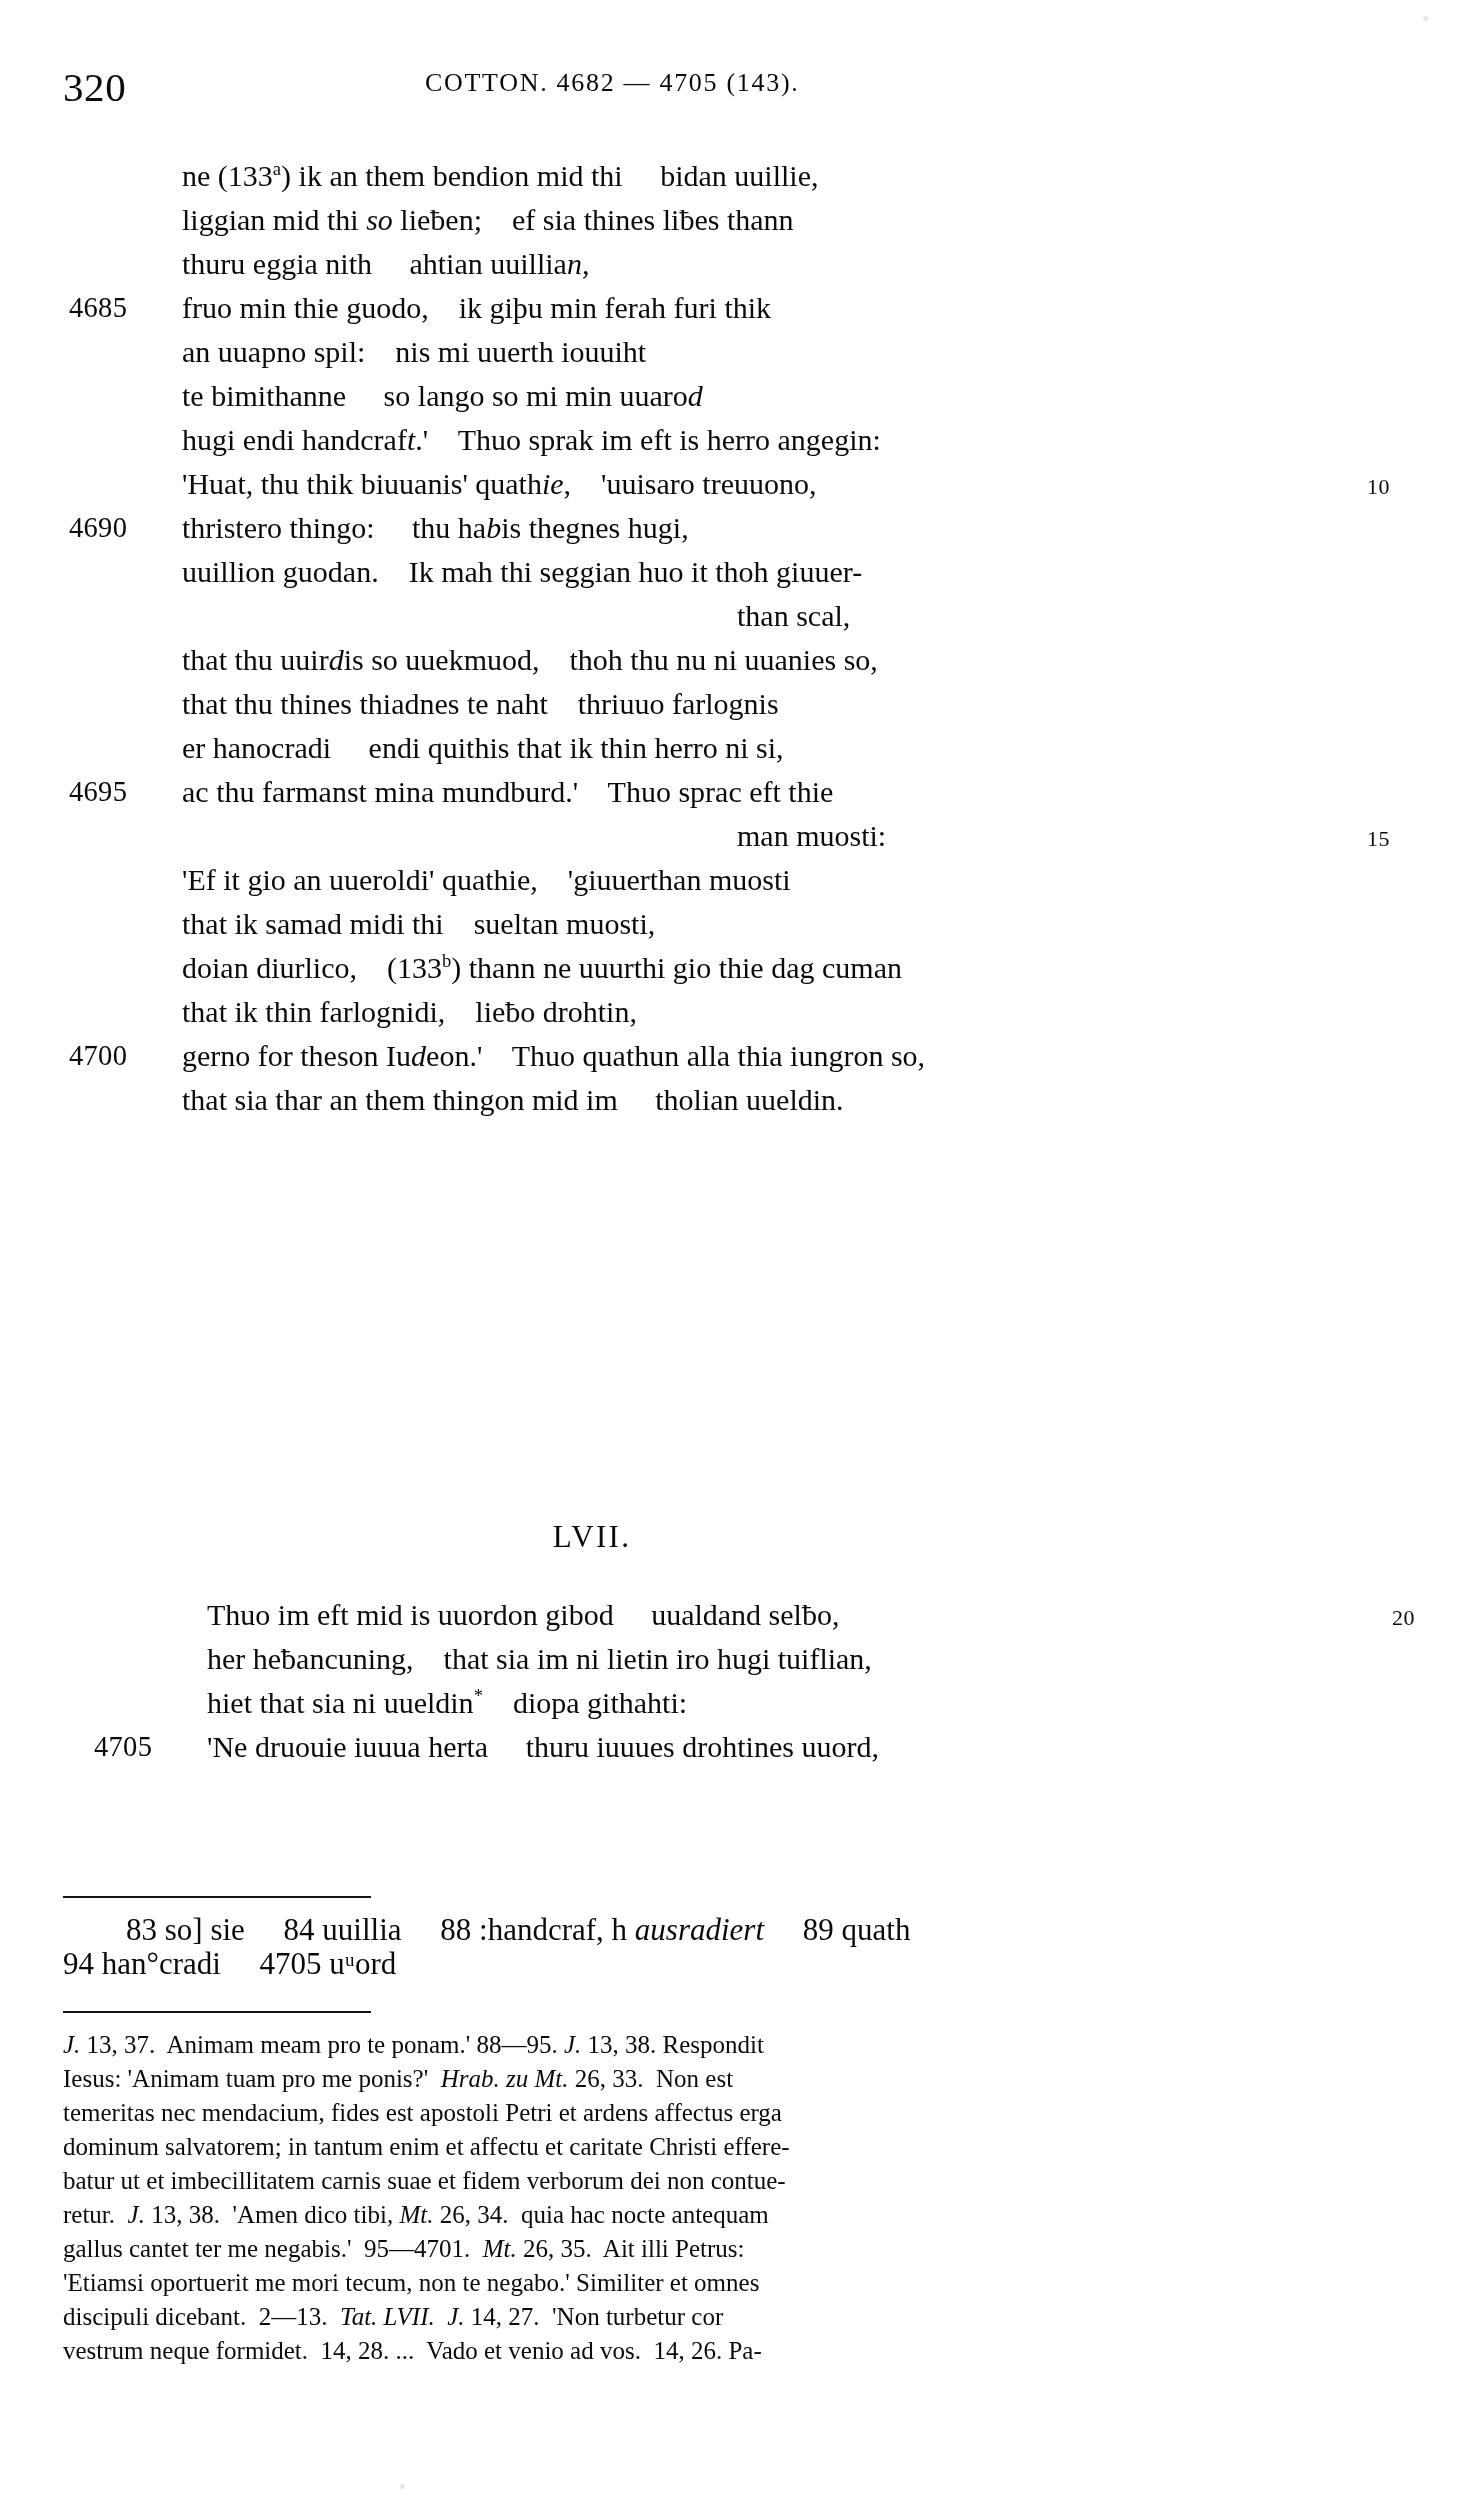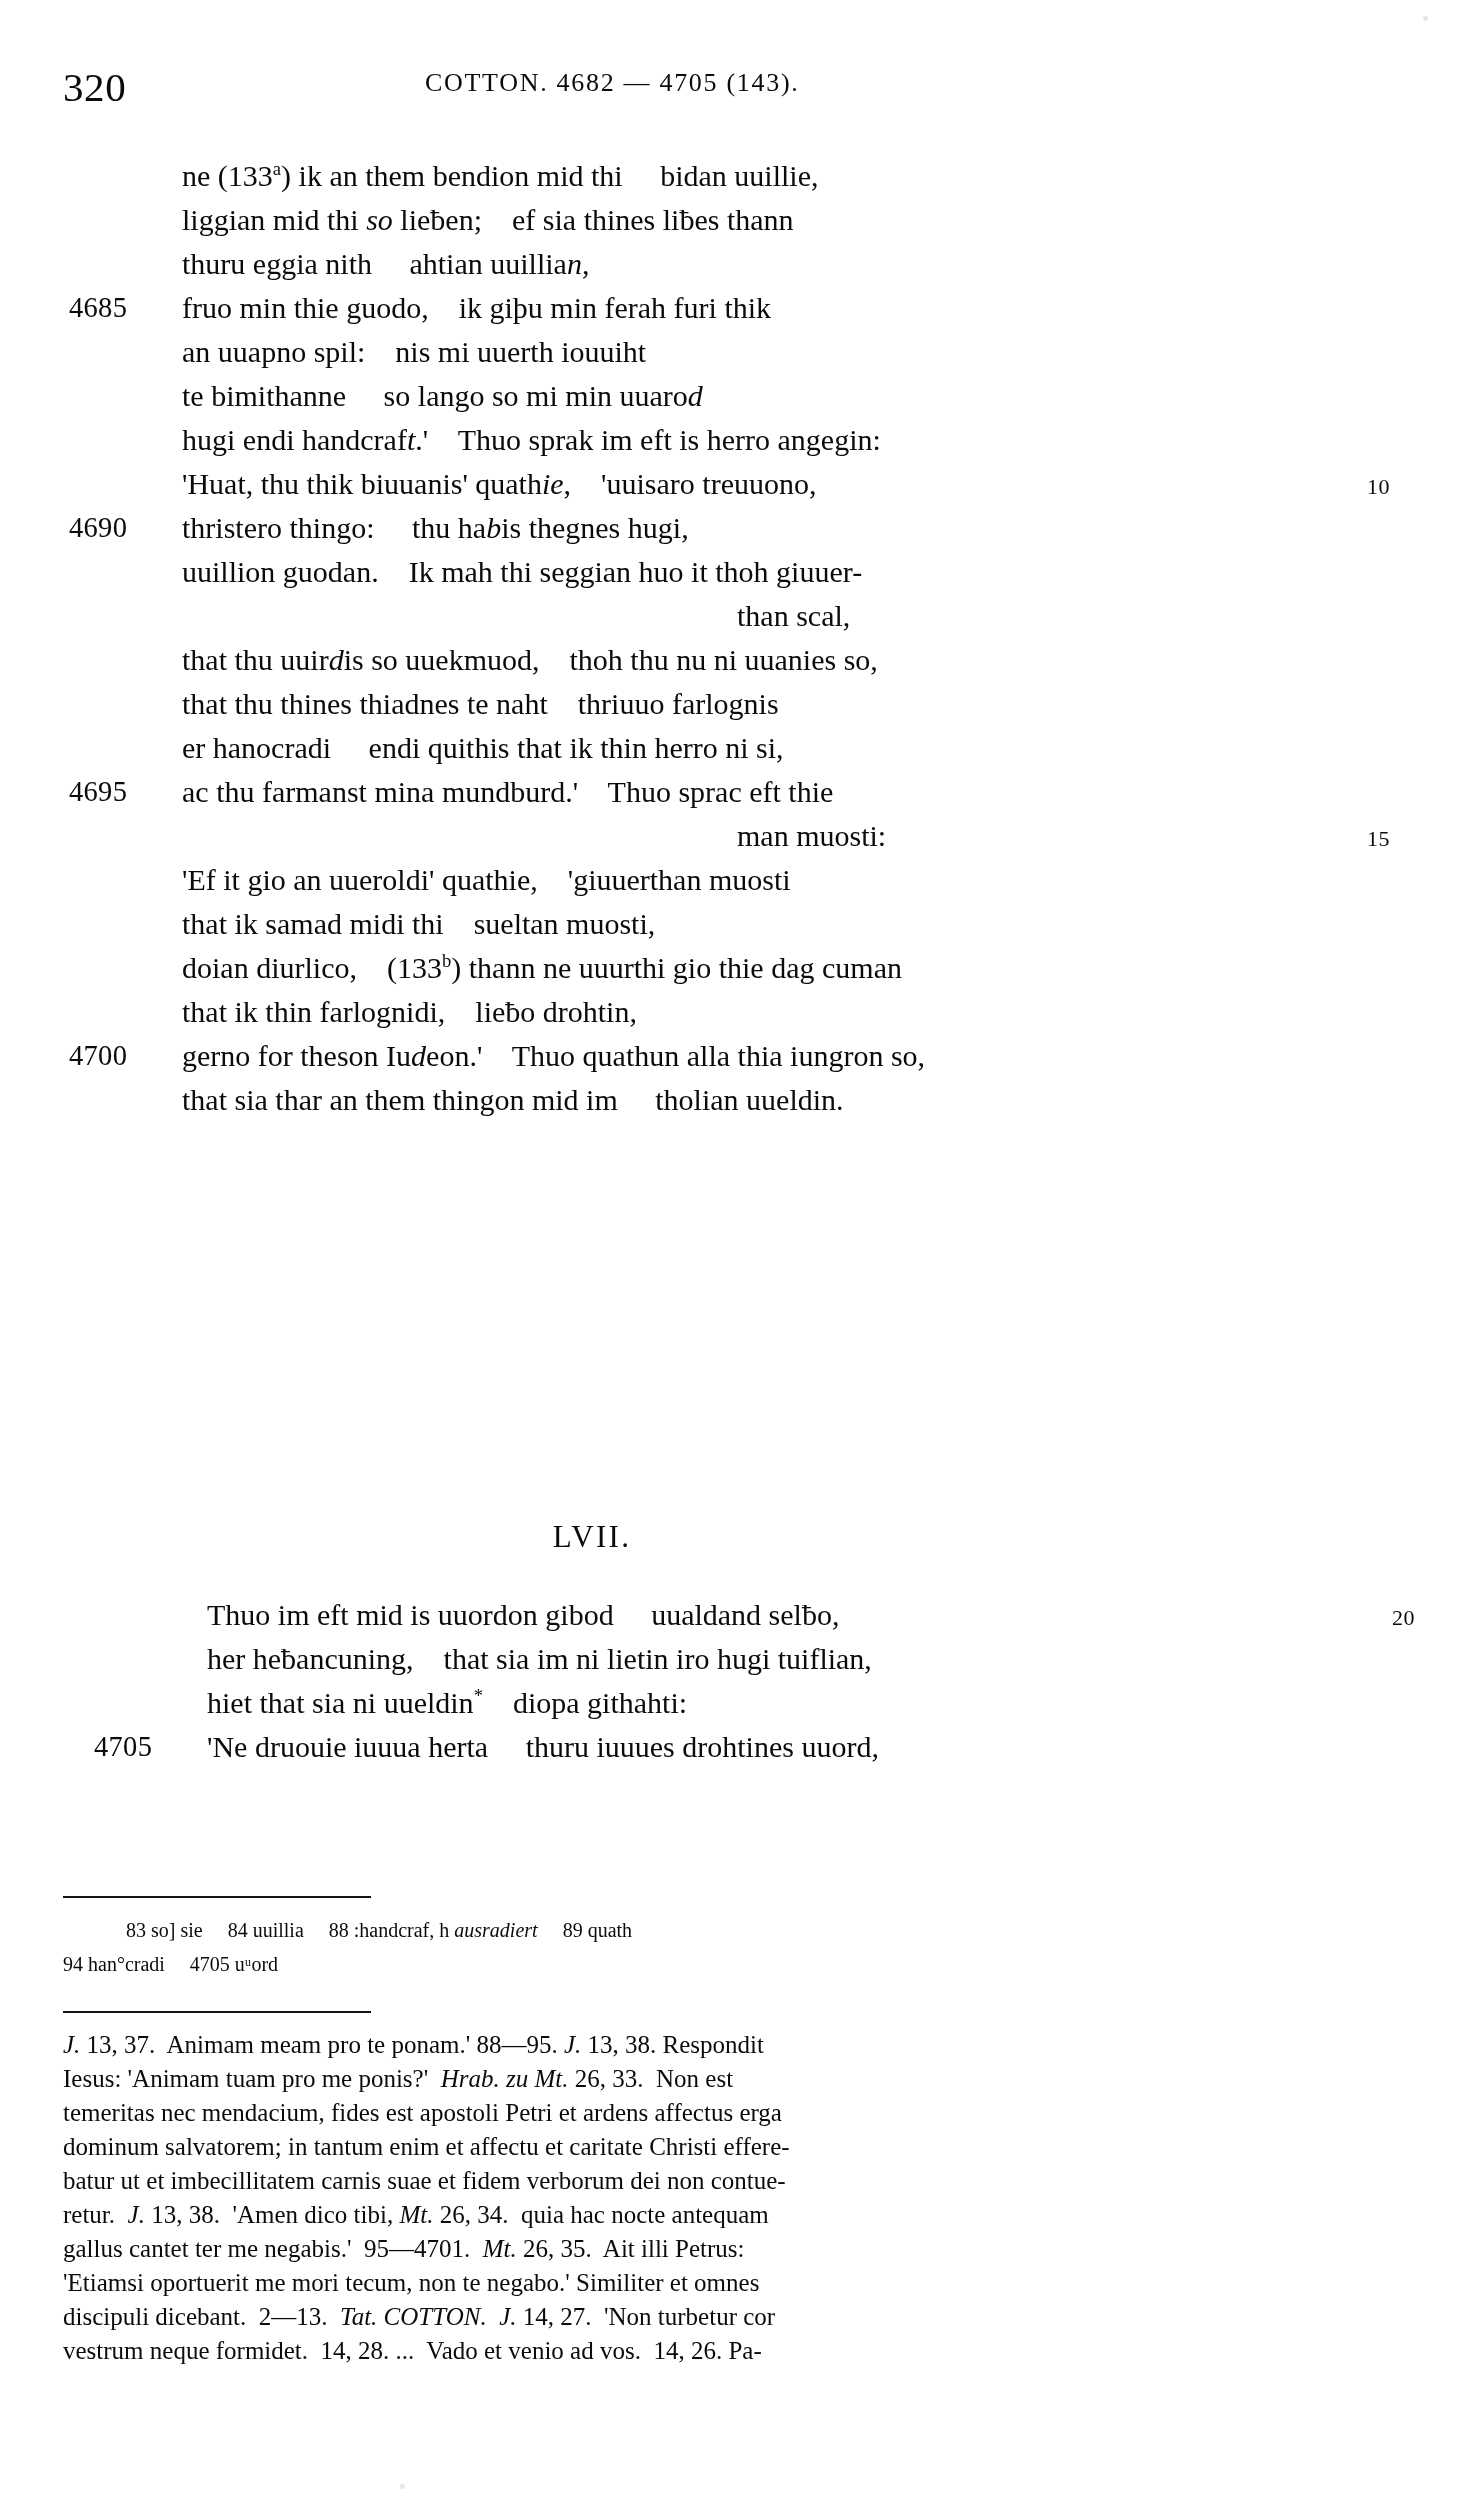--- a/index.html
+++ b/index.html
@@ -33,21 +33,21 @@
   .chapheading{position:absolute;left:0;top:1519px;width:1184px;text-align:center;
                font-size:31px;letter-spacing:2.3px;}
 
   
   .rule{position:absolute;background:#141414;height:1.7px;}
   .rule-app{left:63px;top:1896px;width:308px;}
   .rule-com{left:63px;top:2011px;width:308px;}
 
   
   .apparatus{position:absolute;left:63px;top:1913px;width:1330px;
-             font-size:20px;line-height:34px;}
+             font-size:31px;line-height:34px;}
   .app-l1{padding-left:63px;white-space:pre;}
   .app-l2{white-space:pre;}
 
   
   .commentary{position:absolute;left:63px;top:2028px;width:1330px;
               font-size:25px;line-height:34px;text-align:justify;}
   .cline{white-space:pre;}
 
   .stain{position:absolute;border-radius:50%;background:#cfcfcf;opacity:.5;}
 </style>
@@ -105,20 +105,20 @@
 
   <div class="commentary" id="commentary">
       <div class="cline"><span class="it">J.</span> 13, 37.  Animam meam pro te ponam.' 88—95. <span class="it">J.</span> 13, 38. Respondit</div>
       <div class="cline">Iesus: 'Animam tuam pro me ponis?'  <span class="it">Hrab. zu Mt.</span> 26, 33.  Non est</div>
       <div class="cline">temeritas nec mendacium, fides est apostoli Petri et ardens affectus erga</div>
       <div class="cline">dominum salvatorem; in tantum enim et affectu et caritate Christi effere-</div>
       <div class="cline">batur ut et imbecillitatem carnis suae et fidem verborum dei non contue-</div>
       <div class="cline">retur.  <span class="it">J.</span> 13, 38.  'Amen dico tibi, <span class="it">Mt.</span> 26, 34.  quia hac nocte antequam</div>
       <div class="cline">gallus cantet ter me negabis.'  95—4701.  <span class="it">Mt.</span> 26, 35.  Ait illi Petrus:</div>
       <div class="cline">'Etiamsi oportuerit me mori tecum, non te negabo.' Similiter et omnes</div>
-      <div class="cline">discipuli dicebant.  2—13.  <span class="it">Tat. COTTON.</span>  <span class="it">J.</span> 14, 27.  'Non turbetur cor</div>
+      <div class="cline">discipuli dicebant.  2—13.  <span class="it">Tat. LVII.</span>  <span class="it">J.</span> 14, 27.  'Non turbetur cor</div>
       <div class="cline">vestrum neque formidet.  14, 28. ...  Vado et venio ad vos.  14, 26. Pa-</div>
     </div>
 
   <div class="stain" style="left:1423px;top:16px;width:5.1px;height:5.1px;"></div>
   <div class="stain" style="left:400px;top:2484px;width:4.6px;height:4.6px;"></div>
 </div>
 
 
 </body></html>

